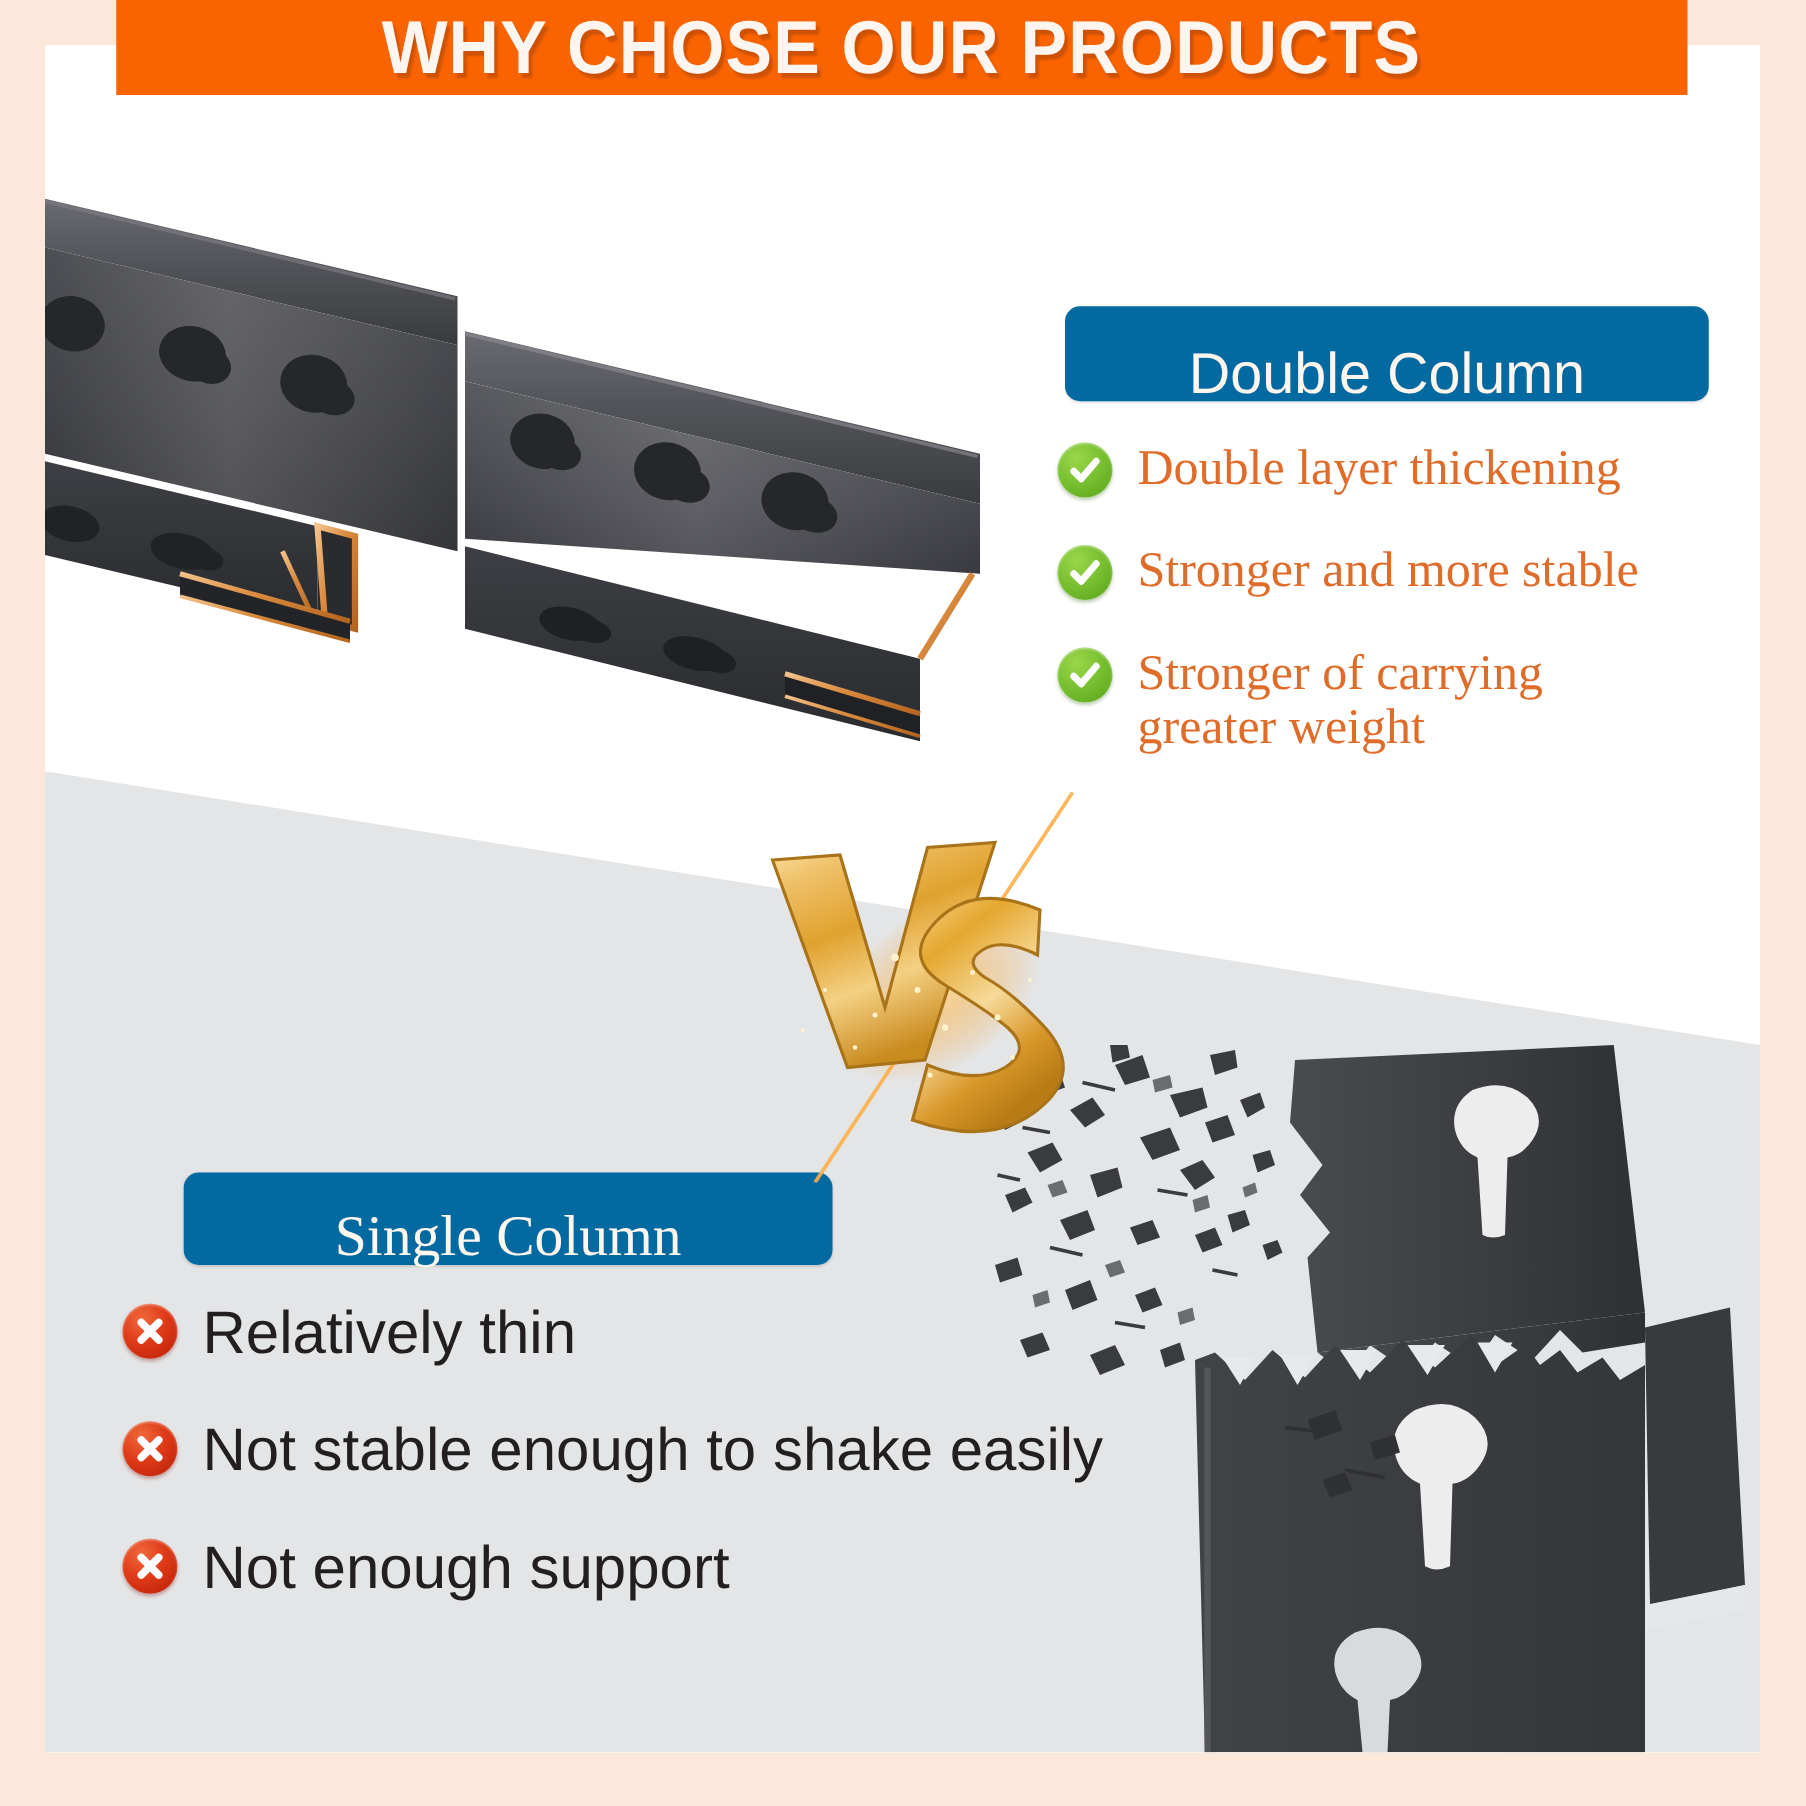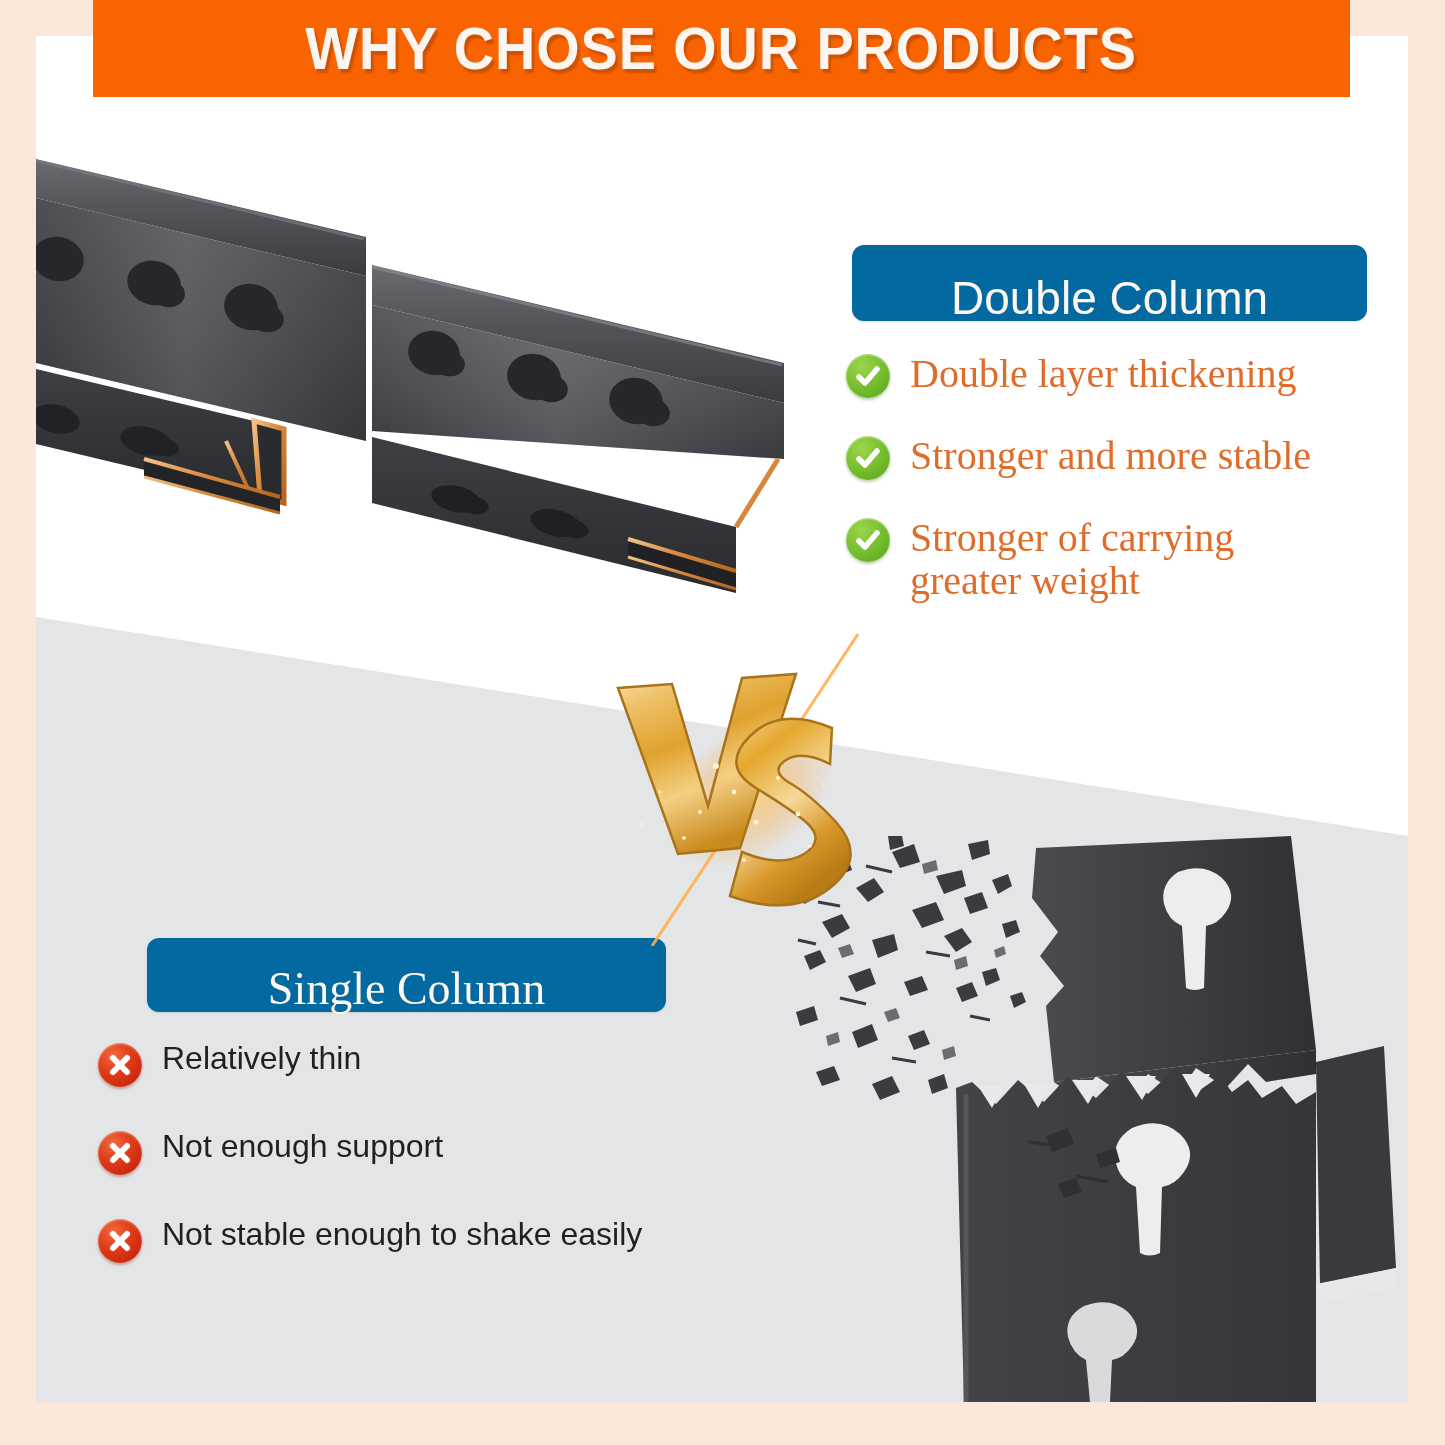--- a/index.html
+++ b/index.html
@@ -33,21 +33,21 @@
     width: 1372px; height: 1366px;
     background: #E4E5E6;
     -webkit-clip-path: polygon(0 581px, 1372px 800px, 1372px 1366px, 0 1366px);
     clip-path: polygon(0 581px, 1372px 800px, 1372px 1366px, 0 1366px);
   }
 
   
   .header-banner {
     position: absolute;
     left: 93px; top: 0;
-    width: 1257px; height: 97px;
+    width: 1257px; height: 76px;
     background: #FA6400;
     display: flex;
     align-items: center;
     justify-content: center;
     z-index: 30;
   }
   .header-title {
     font-size: 60px;
     font-weight: bold;
     color: #FDF6F0;
@@ -111,21 +111,21 @@
     box-shadow: 0 2px 3px rgba(130,20,10,0.35), inset 0 1px 2px rgba(255,255,255,0.45);
   }
   .bullet-icon svg { display: block; }
 
   .bullet-text { line-height: 1.08; }
   .pros .bullet-text {
     font-size: 40px;
     color: #E06C2A;
   }
   .cons .bullet-text {
-    font-size: 32px;
+    font-size: 48px;
     color: #231F20;
   }
 
   
   .photo-double {
     position: absolute;
     left: 0; top: 105px;
     width: 800px; height: 480px;
     z-index: 10;
     overflow: hidden;
@@ -470,30 +470,30 @@
         </span>
         <span class="bullet-text">Relatively thin</span>
       </div>
 
       <div class="bullet-row">
         <span class="bullet-icon cross">
           <svg width="30" height="30" viewBox="0 0 30 30">
             <path d="M8,8 L22,22 M22,8 L8,22" fill="none" stroke="#FFFFFF" stroke-width="6" stroke-linecap="round"></path>
           </svg>
         </span>
-        <span class="bullet-text">Not enough support</span>
+        <span class="bullet-text">Not stable enough to shake easily</span>
       </div>
 
       <div class="bullet-row">
         <span class="bullet-icon cross">
           <svg width="30" height="30" viewBox="0 0 30 30">
             <path d="M8,8 L22,22 M22,8 L8,22" fill="none" stroke="#FFFFFF" stroke-width="6" stroke-linecap="round"></path>
           </svg>
         </span>
-        <span class="bullet-text">Not stable enough to shake easily</span>
+        <span class="bullet-text">Not enough support</span>
       </div>
 
     </div>
 
   </div>
 
   <div class="header-banner">
     <span class="header-title">WHY CHOSE OUR PRODUCTS</span>
   </div>
 

